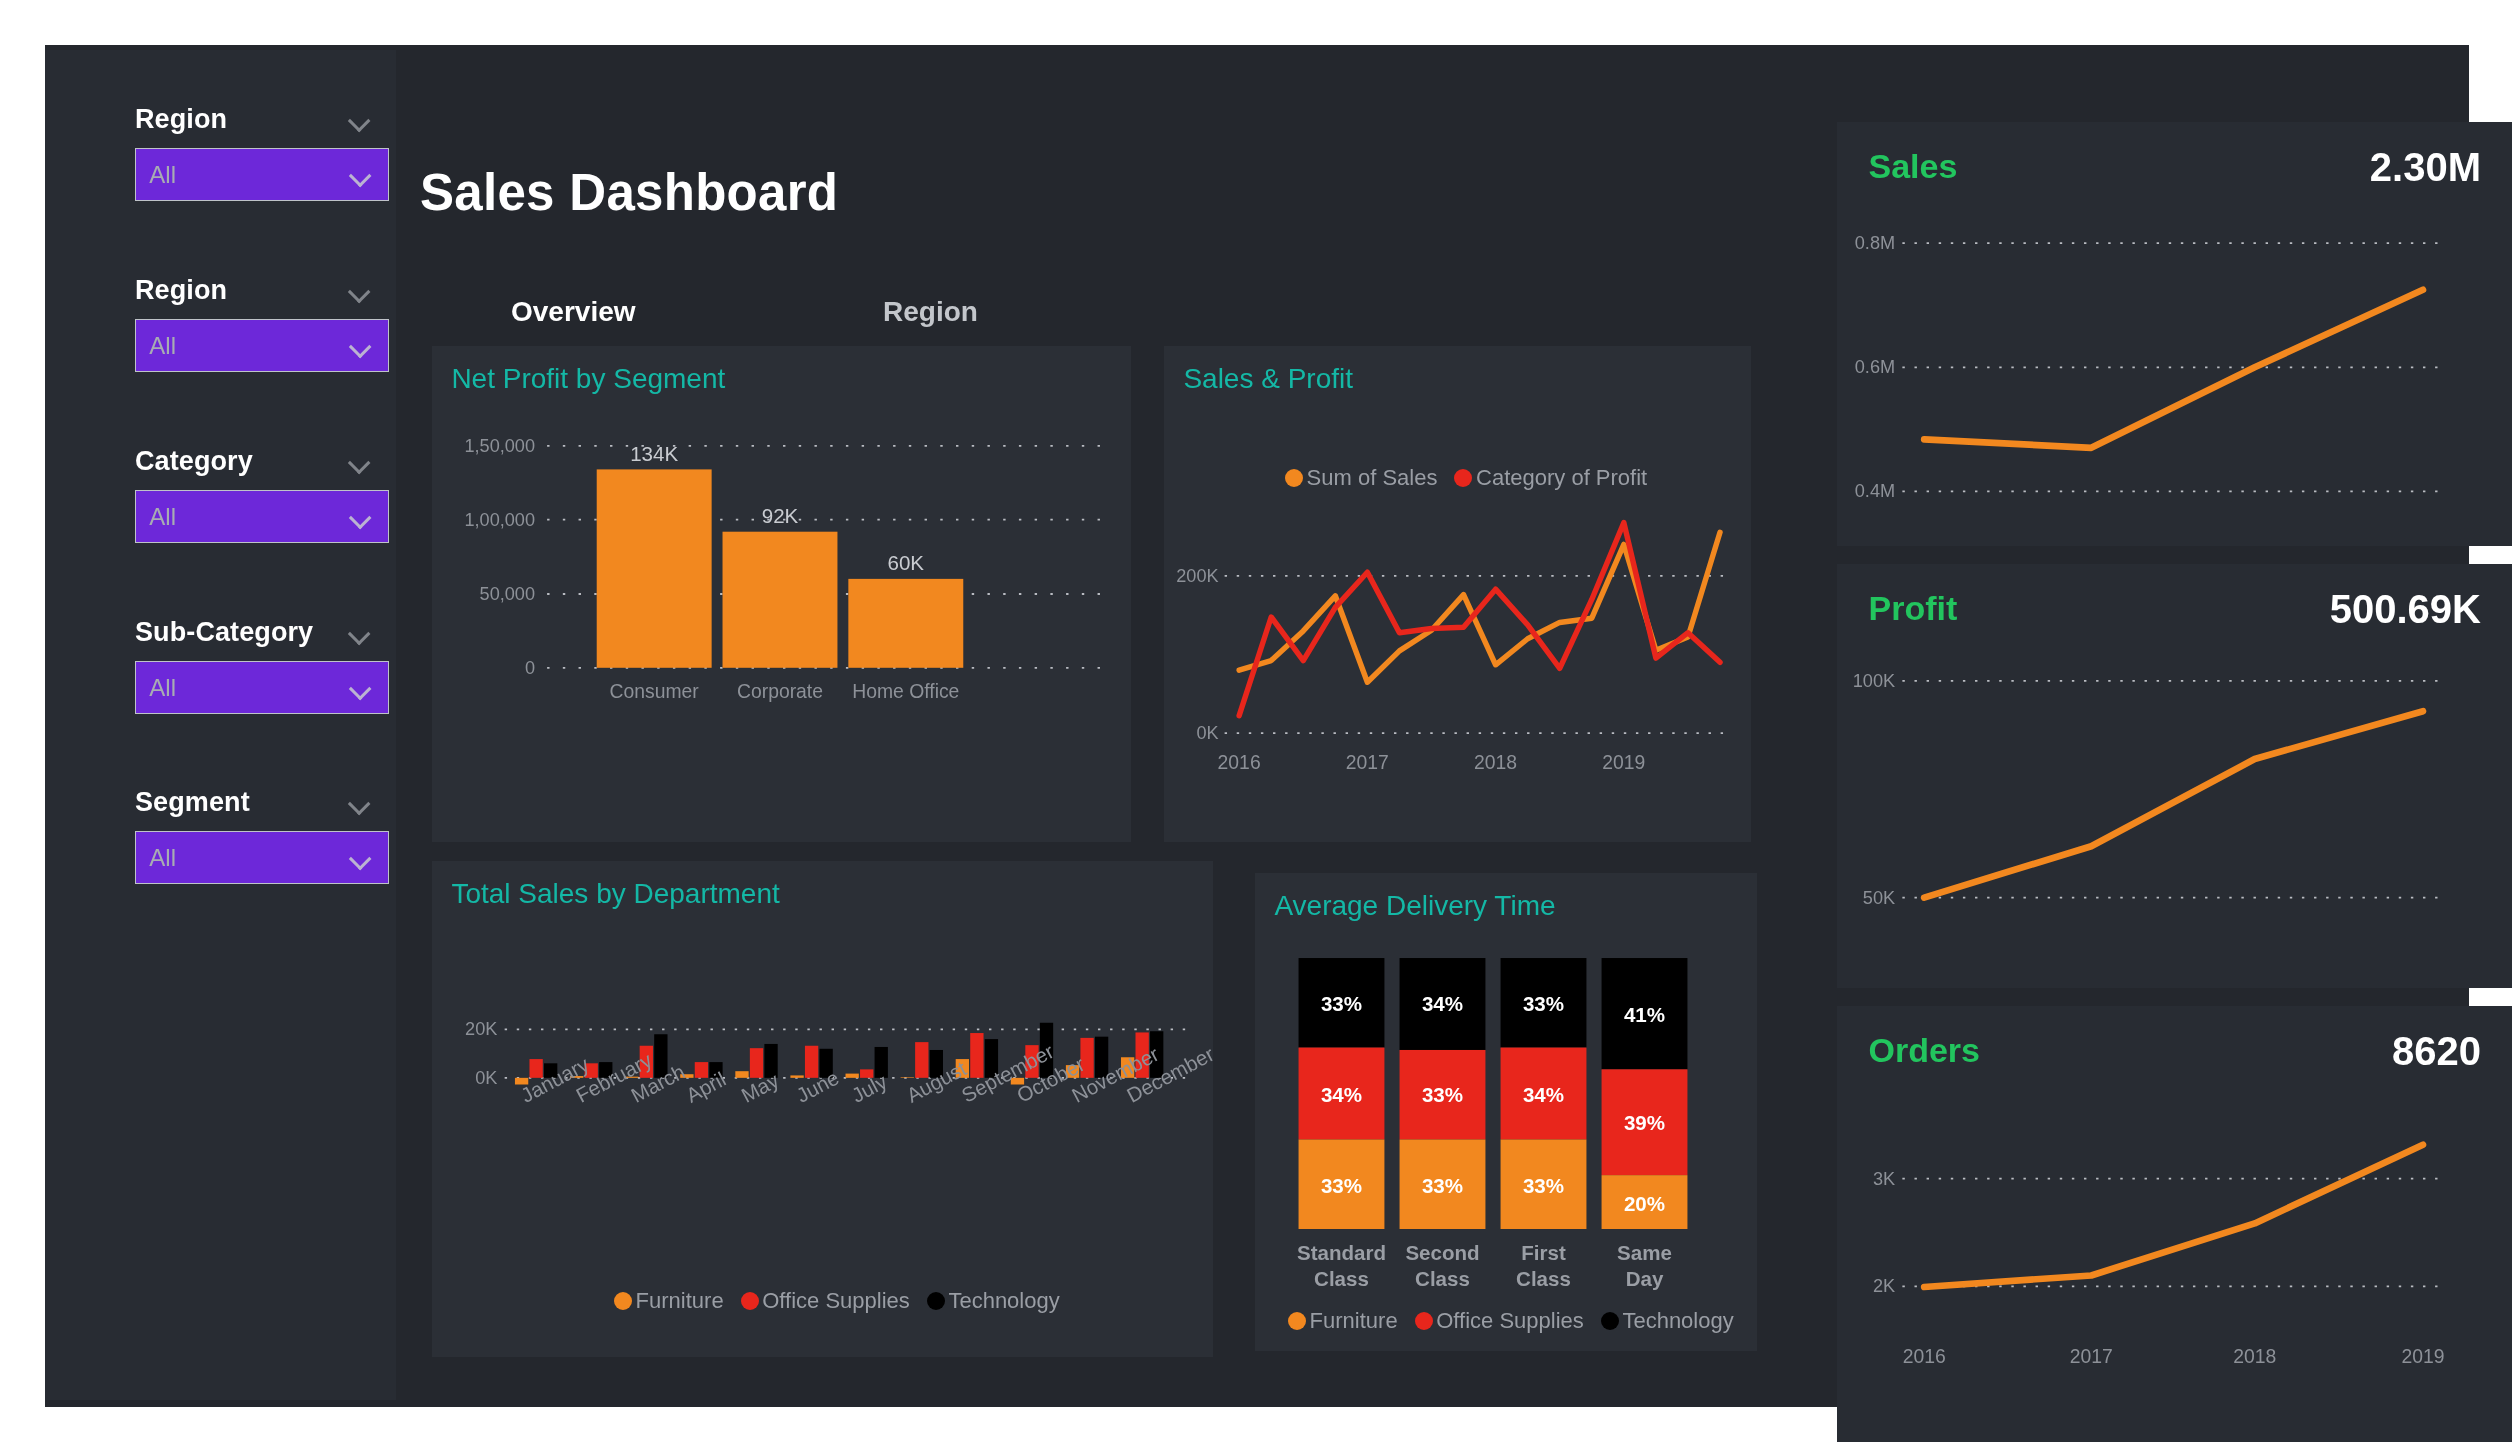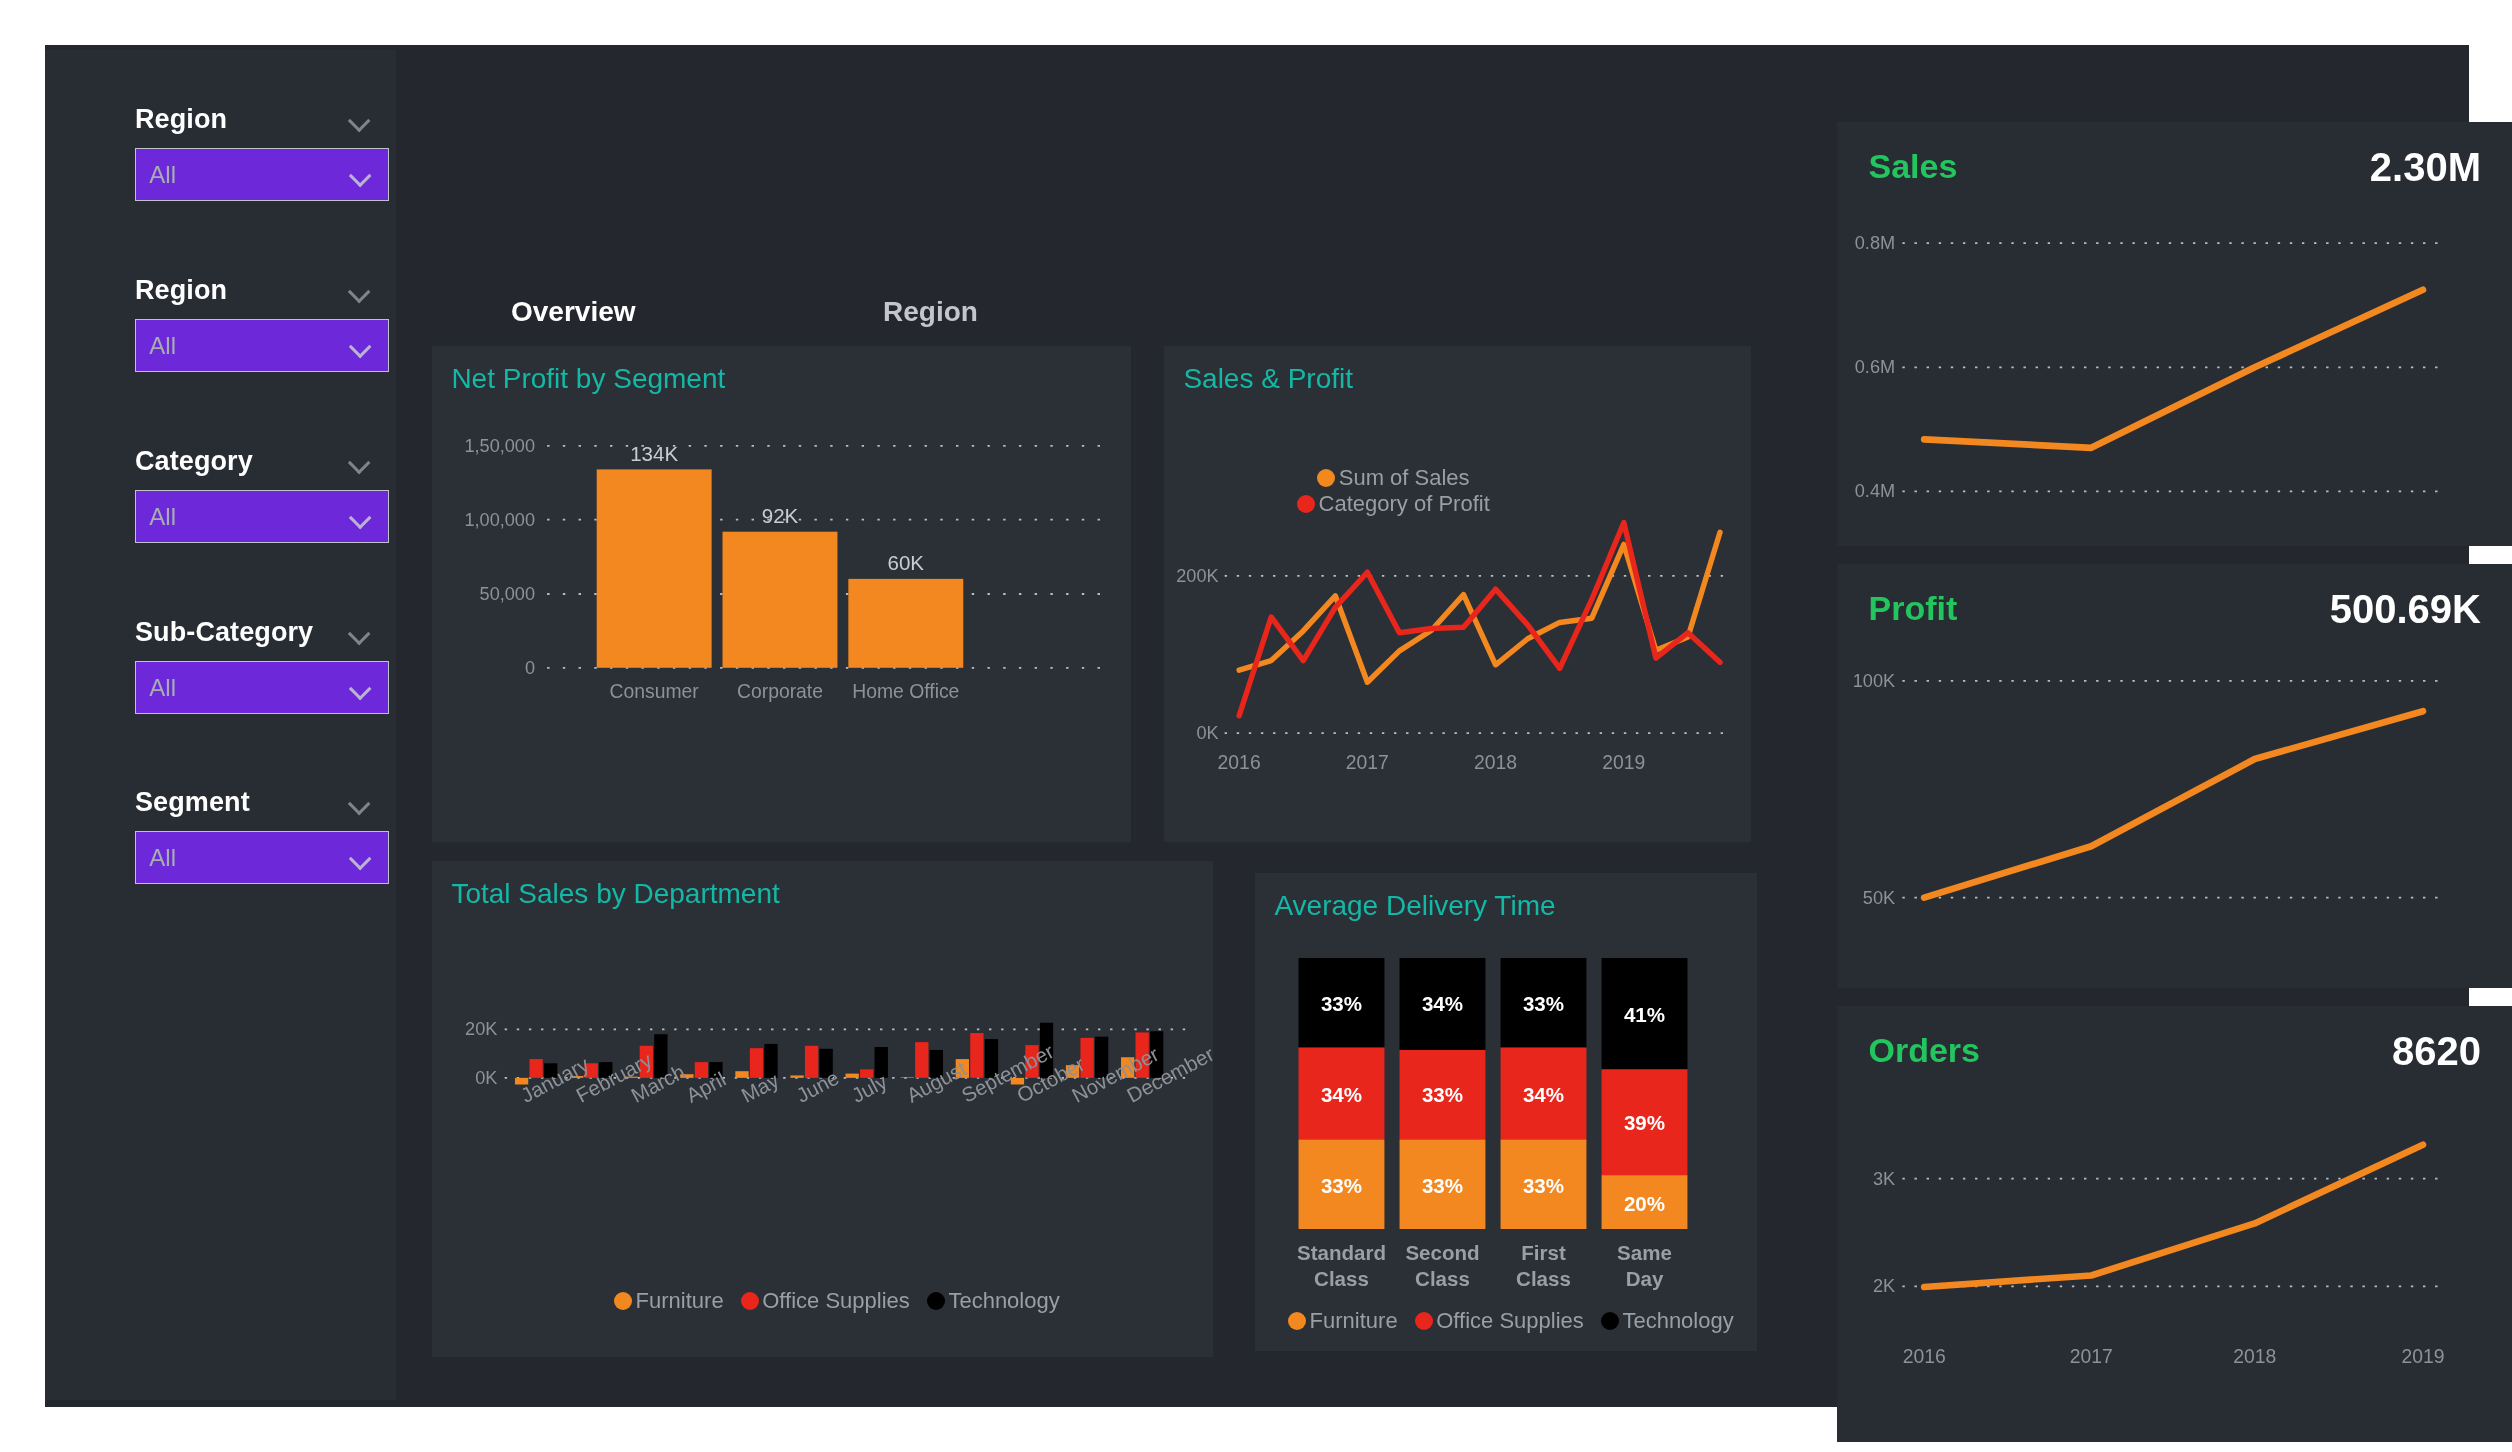--- a/index.html
+++ b/index.html
@@ -173,20 +173,21 @@
           <span class="slicer-title">Segment</span>
           <span class="chev"></span>
         </div>
         <div class="slicer-box">
           <span class="slicer-val">All</span>
           <span class="chev"></span>
         </div>
       </div>
     </div>
 
+  <div id="title">Sales Dashboard</div>
   <div class="tab" id="tab-overview">Overview</div>
   <div class="tab" id="tab-region">Region</div>
   <div id="tab-underline"></div>
 
   <div class="panel" id="p-netprofit">
     <div class="panel-title">Net Profit by Segment</div>
     <svg width="699" height="496" viewBox="0 0 1155 820">
 
       <line class="gridline" x1="190" y1="165" x2="1105" y2="165"></line>
       <line class="gridline" x1="190" y1="287" x2="1105" y2="287"></line>
@@ -208,21 +209,21 @@
 
       <text class="axtxt" x="367" y="582" text-anchor="middle">Consumer</text>
       <text class="axtxt" x="575" y="582" text-anchor="middle">Corporate</text>
       <text class="axtxt" x="783" y="582" text-anchor="middle">Home Office</text>
     </svg>
   </div>
 
   <div class="panel" id="p-salesprofit">
     <div class="panel-title">Sales &amp; Profit</div>
 
-    <div class="legend-row" style="left:133px; top:119px;flex-direction:column;">
+    <div class="legend-row" style="left:121px; top:119px;">
       <div class="legend-item">
         <span class="legend-dot" style="background:#F2881F"></span>
         <span class="legend-txt">Sum of Sales</span>
       </div>
       <div class="legend-item">
         <span class="legend-dot" style="background:#E8261C"></span>
         <span class="legend-txt">Category of Profit</span>
       </div>
     </div>
 

